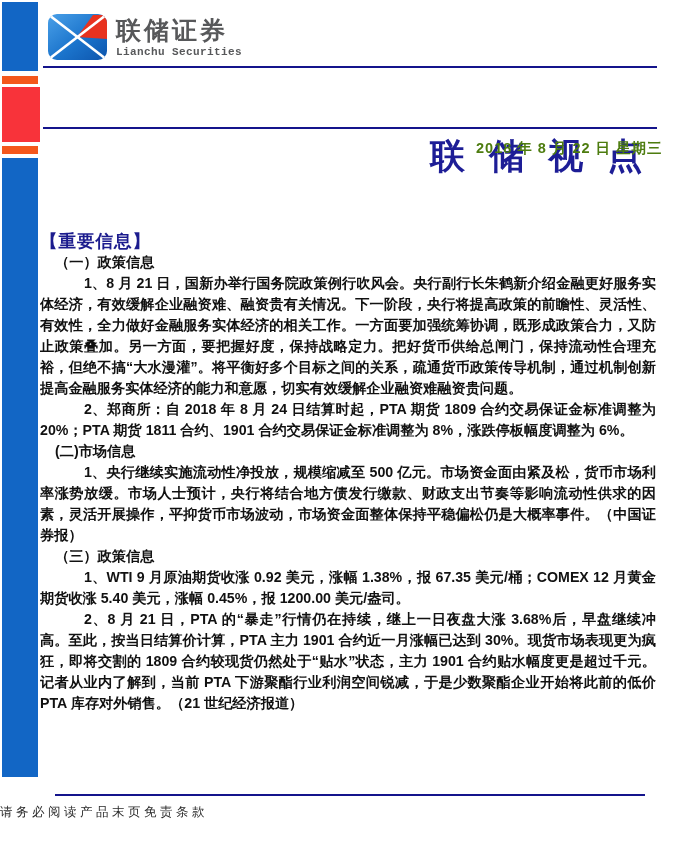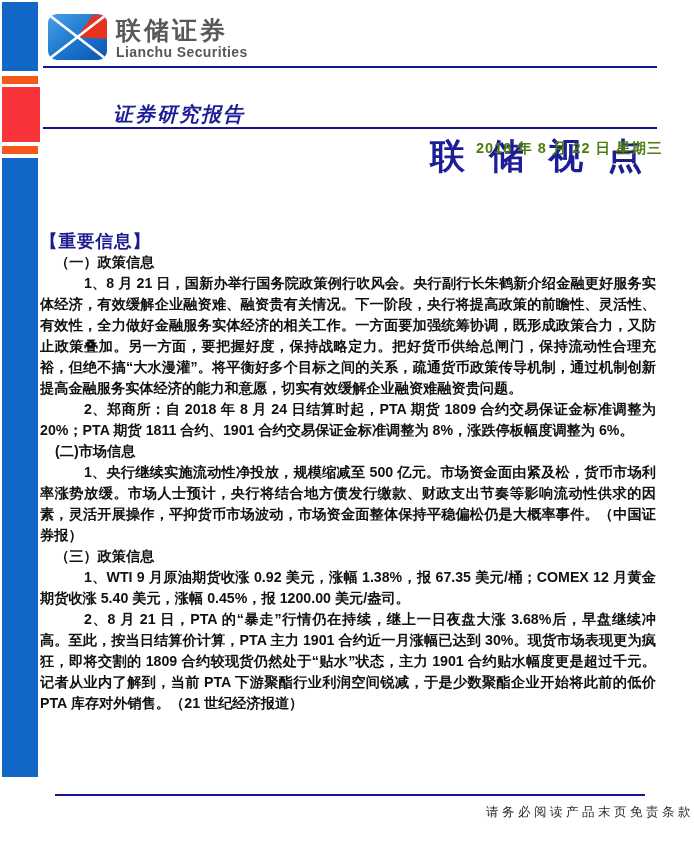--- a/index.html
+++ b/index.html
@@ -19,21 +19,21 @@
   .bar-blue-top    { top: 2px;   height: 69px;  background: #1266c5; }
   .bar-orange-1    { top: 76px;  height: 8px;   background: #f4571c; }
   .bar-red         { top: 87px;  height: 55px;  width: 38px; background: #f8333a; }
   .bar-orange-2    { top: 146px; height: 8px;   background: #f4571c; }
   .bar-blue-bottom { top: 158px; height: 619px; background: #1266c5; }
 
   
   .logo-mark { position: absolute; left: 47px; top: 13px; width: 61px; height: 48px; }
   .logo-text { position: absolute; left: 116px; top: 15px; color: #57585a; }
   .logo-cn { font-size: 25px; font-weight: bold; letter-spacing: 3px; line-height: 30px; }
-  .logo-en { font-size: 14px; font-weight: bold; letter-spacing: 0.4px; line-height: 15px; }
+  .logo-en { font-size: 11px; font-weight: bold; letter-spacing: 0.4px; line-height: 15px; font-family: Liberation Mono, monospace; }
 
   
   .rule { position: absolute; background: #14148c; }
   .rule-1 { left: 43px; top: 66px;  width: 614px; height: 2px; }
   .rule-2 { left: 43px; top: 127px; width: 614px; height: 2px; }
 
   .report-type {
     position: absolute; left: 113px; top: 101px;
     font-family: "DejaVu Serif", serif;
     font-size: 20px; font-weight: bold; font-style: italic;
@@ -65,21 +65,21 @@
     font-size: 17.5px; font-weight: bold;
     letter-spacing: 1px;
   }
   .sec-title { padding-left: 15px; }
   .para { text-indent: 44px; }
 
   
   .footer-rule { position: absolute; left: 55px; top: 794px; width: 590px; height: 2px; background: #14148c; }
   .footer-text {
     position: absolute; left: 0; top: 804px; width: 694px;
-    text-align: right;
+    text-align: left;
     font-family: "DejaVu Serif", serif;
     font-size: 12.5px; color: #2a2a2a; letter-spacing: 3.5px;
   }
 </style>
 </head>
 <body>
 
 <div class="page">
 
   <div class="bar bar-blue-top"></div>
@@ -109,21 +109,20 @@
     </svg>
   </div>
   <div class="logo-text">
     <div class="logo-cn">联储证券</div>
     <div class="logo-en">Lianchu Securities</div>
   </div>
 
   <div class="rule rule-1"></div>
   <div class="rule rule-2"></div>
 
-  <div class="report-type">证券研究报告</div>
   <div class="masthead">联 储 视 点</div>
   <div class="issue-date">2018 年 8 月 22 日  星期三</div>
 
   <div class="doc-body">
     <div class="doc-heading">【重要信息】</div>
 
     <div class="sec-title">（一）政策信息</div>
     <div class="para">1、8 月 21 日，国新办举行国务院政策例行吹风会。央行副行长朱鹤新介绍金融更好服务实体经济，有效缓解企业融资难、融资贵有关情况。下一阶段，央行将提高政策的前瞻性、灵活性、有效性，全力做好金融服务实体经济的相关工作。一方面要加强统筹协调，既形成政策合力，又防止政策叠加。另一方面，要把握好度，保持战略定力。把好货币供给总闸门，保持流动性合理充裕，但绝不搞“大水漫灌”。将平衡好多个目标之间的关系，疏通货币政策传导机制，通过机制创新提高金融服务实体经济的能力和意愿，切实有效缓解企业融资难融资贵问题。</div>
     <div class="para">2、郑商所：自 2018 年 8 月 24 日结算时起，PTA 期货 1809 合约交易保证金标准调整为 20%；PTA 期货 1811 合约、1901 合约交易保证金标准调整为 8%，涨跌停板幅度调整为 6%。</div>
 

